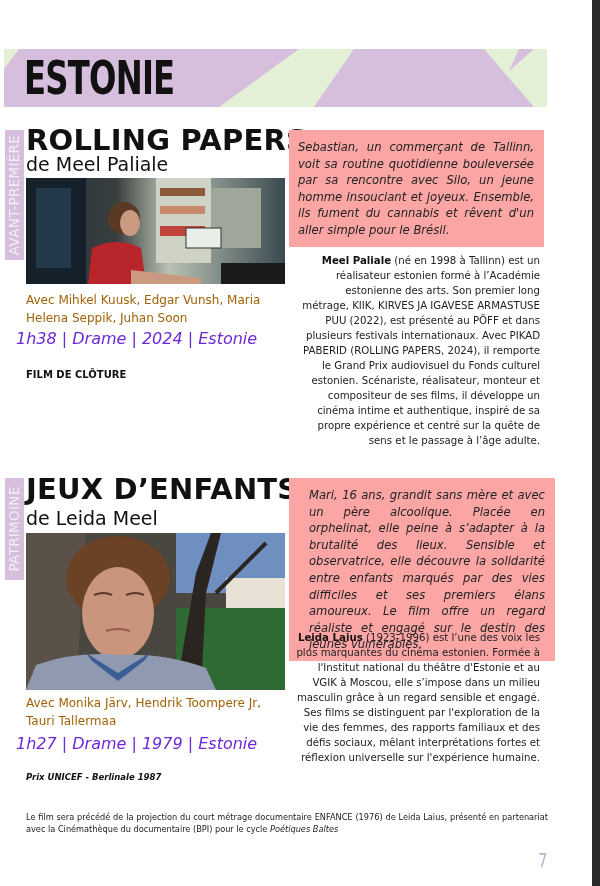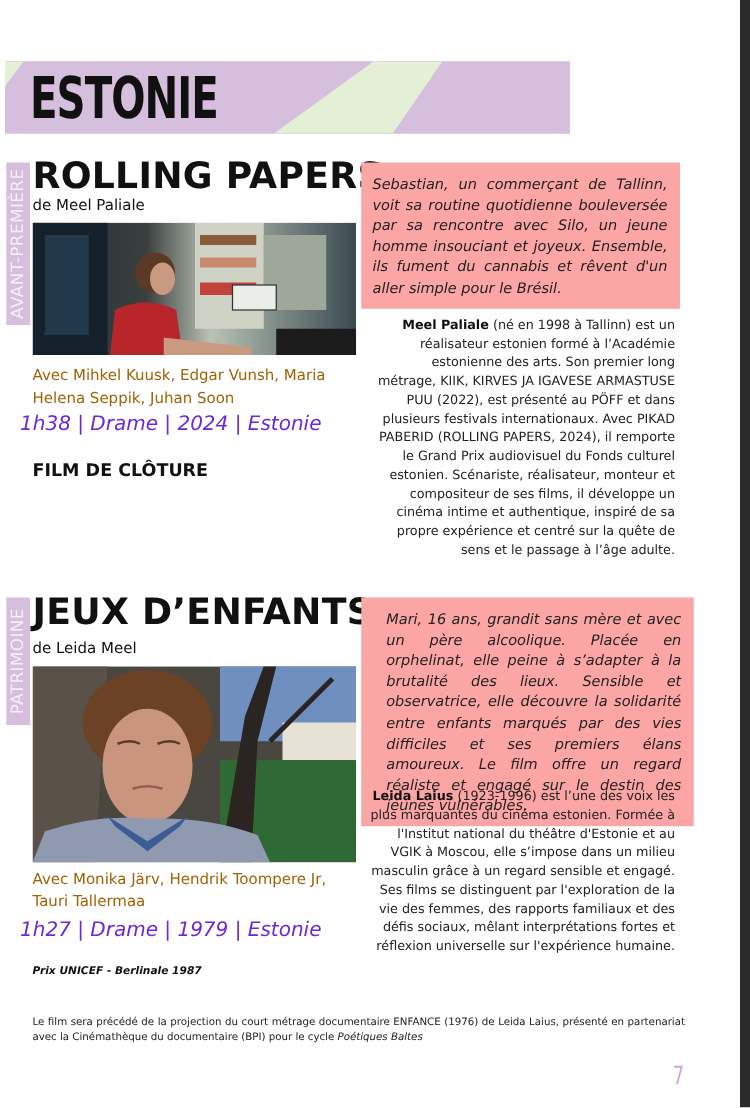--- a/index.html
+++ b/index.html
@@ -5,21 +5,21 @@
     html, body { margin: 0; padding: 0; }
     body {
       width: 600px; height: 886px; position: relative; overflow: hidden;
       background: #ffffff;
       font-family: "DejaVu Sans", sans-serif;
       color: #1a1a1a;
     }
     .right-border { position: absolute; top: 0; right: 0; width: 8px; height: 886px; background: #2b2b2b; }
 
     
-    .banner { position: absolute; left: 4px; top: 49px; width: 452px; height: 58px; overflow: hidden; background: #d6bfdd; text-align: center; }
+    .banner { position: absolute; left: 4px; top: 49px; width: 543px; height: 58px; overflow: hidden; background: #d6bfdd; text-align: center; }
     .banner svg { position: absolute; left: 0; top: 0; }
     .banner-title {
       position: absolute; left: 20px; top: 4px;
       font-family: "DejaVu Sans Condensed", "DejaVu Sans", sans-serif;
       font-weight: bold; font-size: 46px; letter-spacing: -1px;
       color: #111; transform: scaleX(0.78); transform-origin: left top; line-height: 50px;
     }
 
     
     .vlabel {
@@ -29,27 +29,27 @@
     .vlabel span {
       transform: rotate(-90deg); white-space: nowrap;
       color: #f4eef6; font-size: 13.5px; letter-spacing: 0.3px;
       font-family: "DejaVu Sans", sans-serif;
     }
 
     .film-title {
       position: absolute; left: 26px; font-weight: bold; font-size: 29px;
       color: #111; letter-spacing: 0.2px; white-space: nowrap; line-height: 32px;
     }
-    .film-director { position: absolute; left: 26px; font-size: 12px; color: #111; line-height: 20px; }
+    .film-director { position: absolute; left: 26px; font-size: 19px; color: #111; line-height: 20px; }
 
     .still { position: absolute; left: 26px; width: 259px; overflow: hidden; }
 
     .cast { position: absolute; left: 26px; width: 260px; font-size: 12px; line-height: 18px; color: #a16207; }
     .meta { position: absolute; left: 16px; font-size: 16px; font-style: italic; color: #6d28d9; }
-    .tag-bold { position: absolute; left: 26px; font-size: 14px; font-weight: bold; color: #111; }
+    .tag-bold { position: absolute; left: 26px; font-size: 10px; font-weight: bold; color: #111; }
     .tag-prize { position: absolute; left: 26px; font-size: 8.5px; font-weight: bold; font-style: italic; color: #111; }
 
     .synopsis {
       position: absolute; left: 289px; width: 236px; background: #fca5a5;
       padding: 9px 10px 8px 9px; font-style: italic; font-size: 11.6px;
       line-height: 16.6px; text-align: justify; color: #222;
     }
     .bio {
       position: absolute; left: 296px; width: 244px; text-align: right;
       font-size: 10.2px; line-height: 15px; color: #222;

